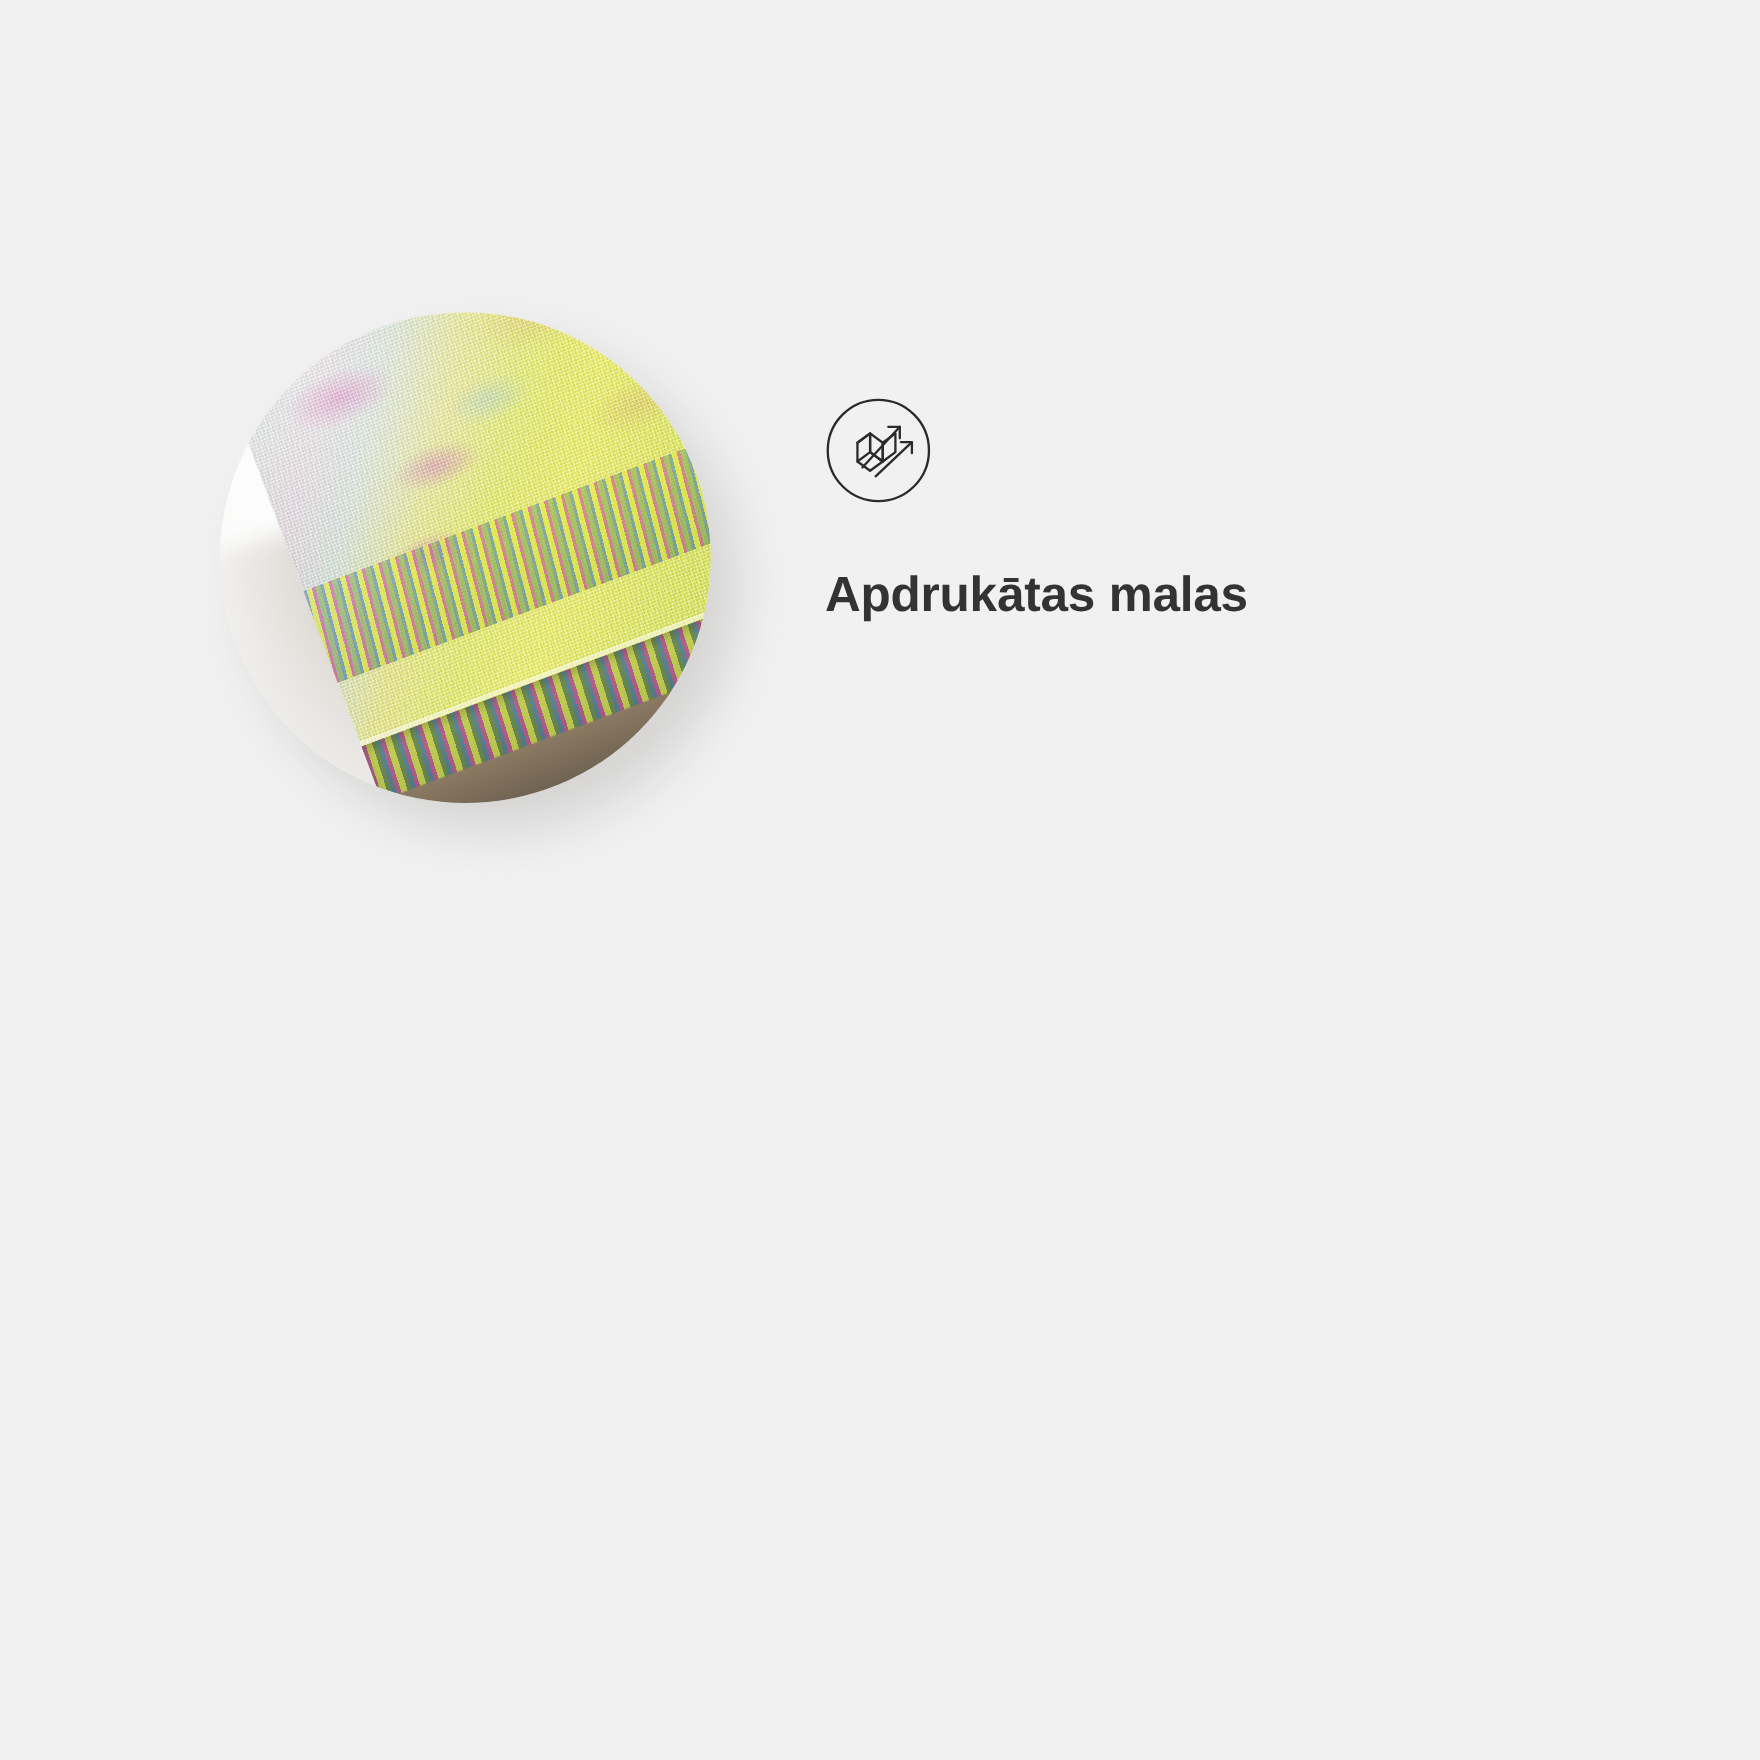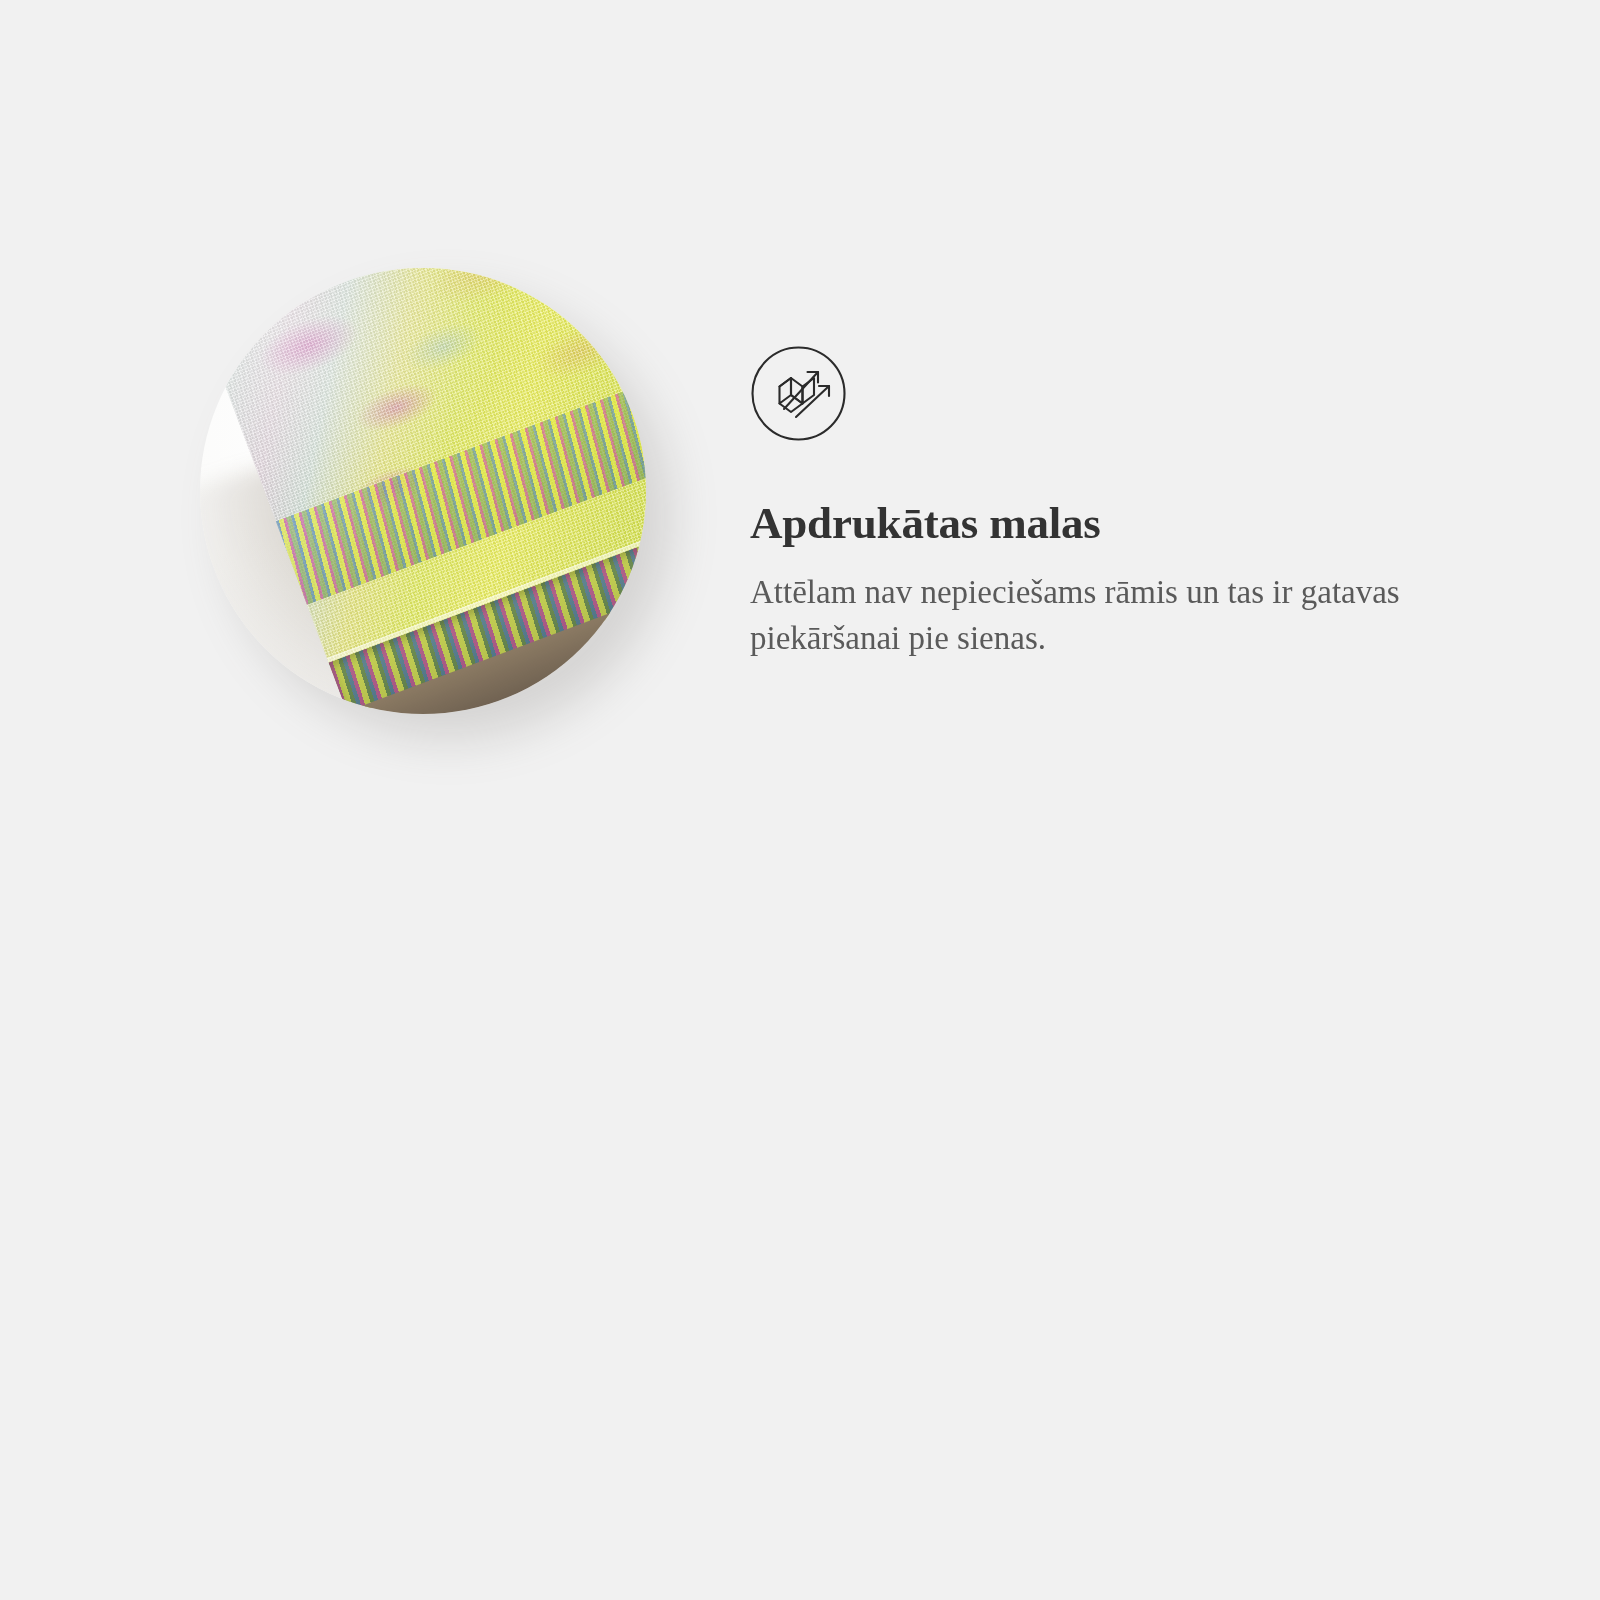--- a/index.html
+++ b/index.html
@@ -20,21 +20,21 @@
     position: absolute;
     inset: 0;
     background: #f1f1f1;
   }
 
   
   .feature {
     position: absolute;
     display: block;
   }
-  #feature-1 { left: 0; top: 0; width: 1324px; height: 800px; font-family: Liberation Serif, serif; }
+  #feature-1 { left: 0; top: 16px; width: 1324px; height: 800px; }
   #feature-2 { left: 0; top: 800px; width: 1600px; height: 800px; }
 
   
   .media-circle {
     position: absolute;
     border-radius: 50%;
     overflow: hidden;
   }
   #media-1 {
     left: 200px;
@@ -229,21 +229,20 @@
           <path d="M29.5 41.5 L41 33"></path>
           <path d="M29.5 58.5 L41 67 L52.5 58.5"></path>
           <path d="M41 50 L52.5 58.5"></path>
           <path d="M34 64 L68 27"></path>
           <path d="M57.5 27 L68 27 L68 37.5"></path>
           <path d="M46 72 L79 41"></path>
           <path d="M69 41 L79 41 L79 51"></path>
         </svg>
       </span>
       <h2 class="feature-title">Apdrukātas malas</h2>
-      <p class="feature-desc">Attēlam nav nepieciešams rāmis un tas ir gatavas piekāršanai pie sienas.</p>
     </div>
 
   </section>
 
   <section class="feature" id="feature-2">
 
     
 
     
 

